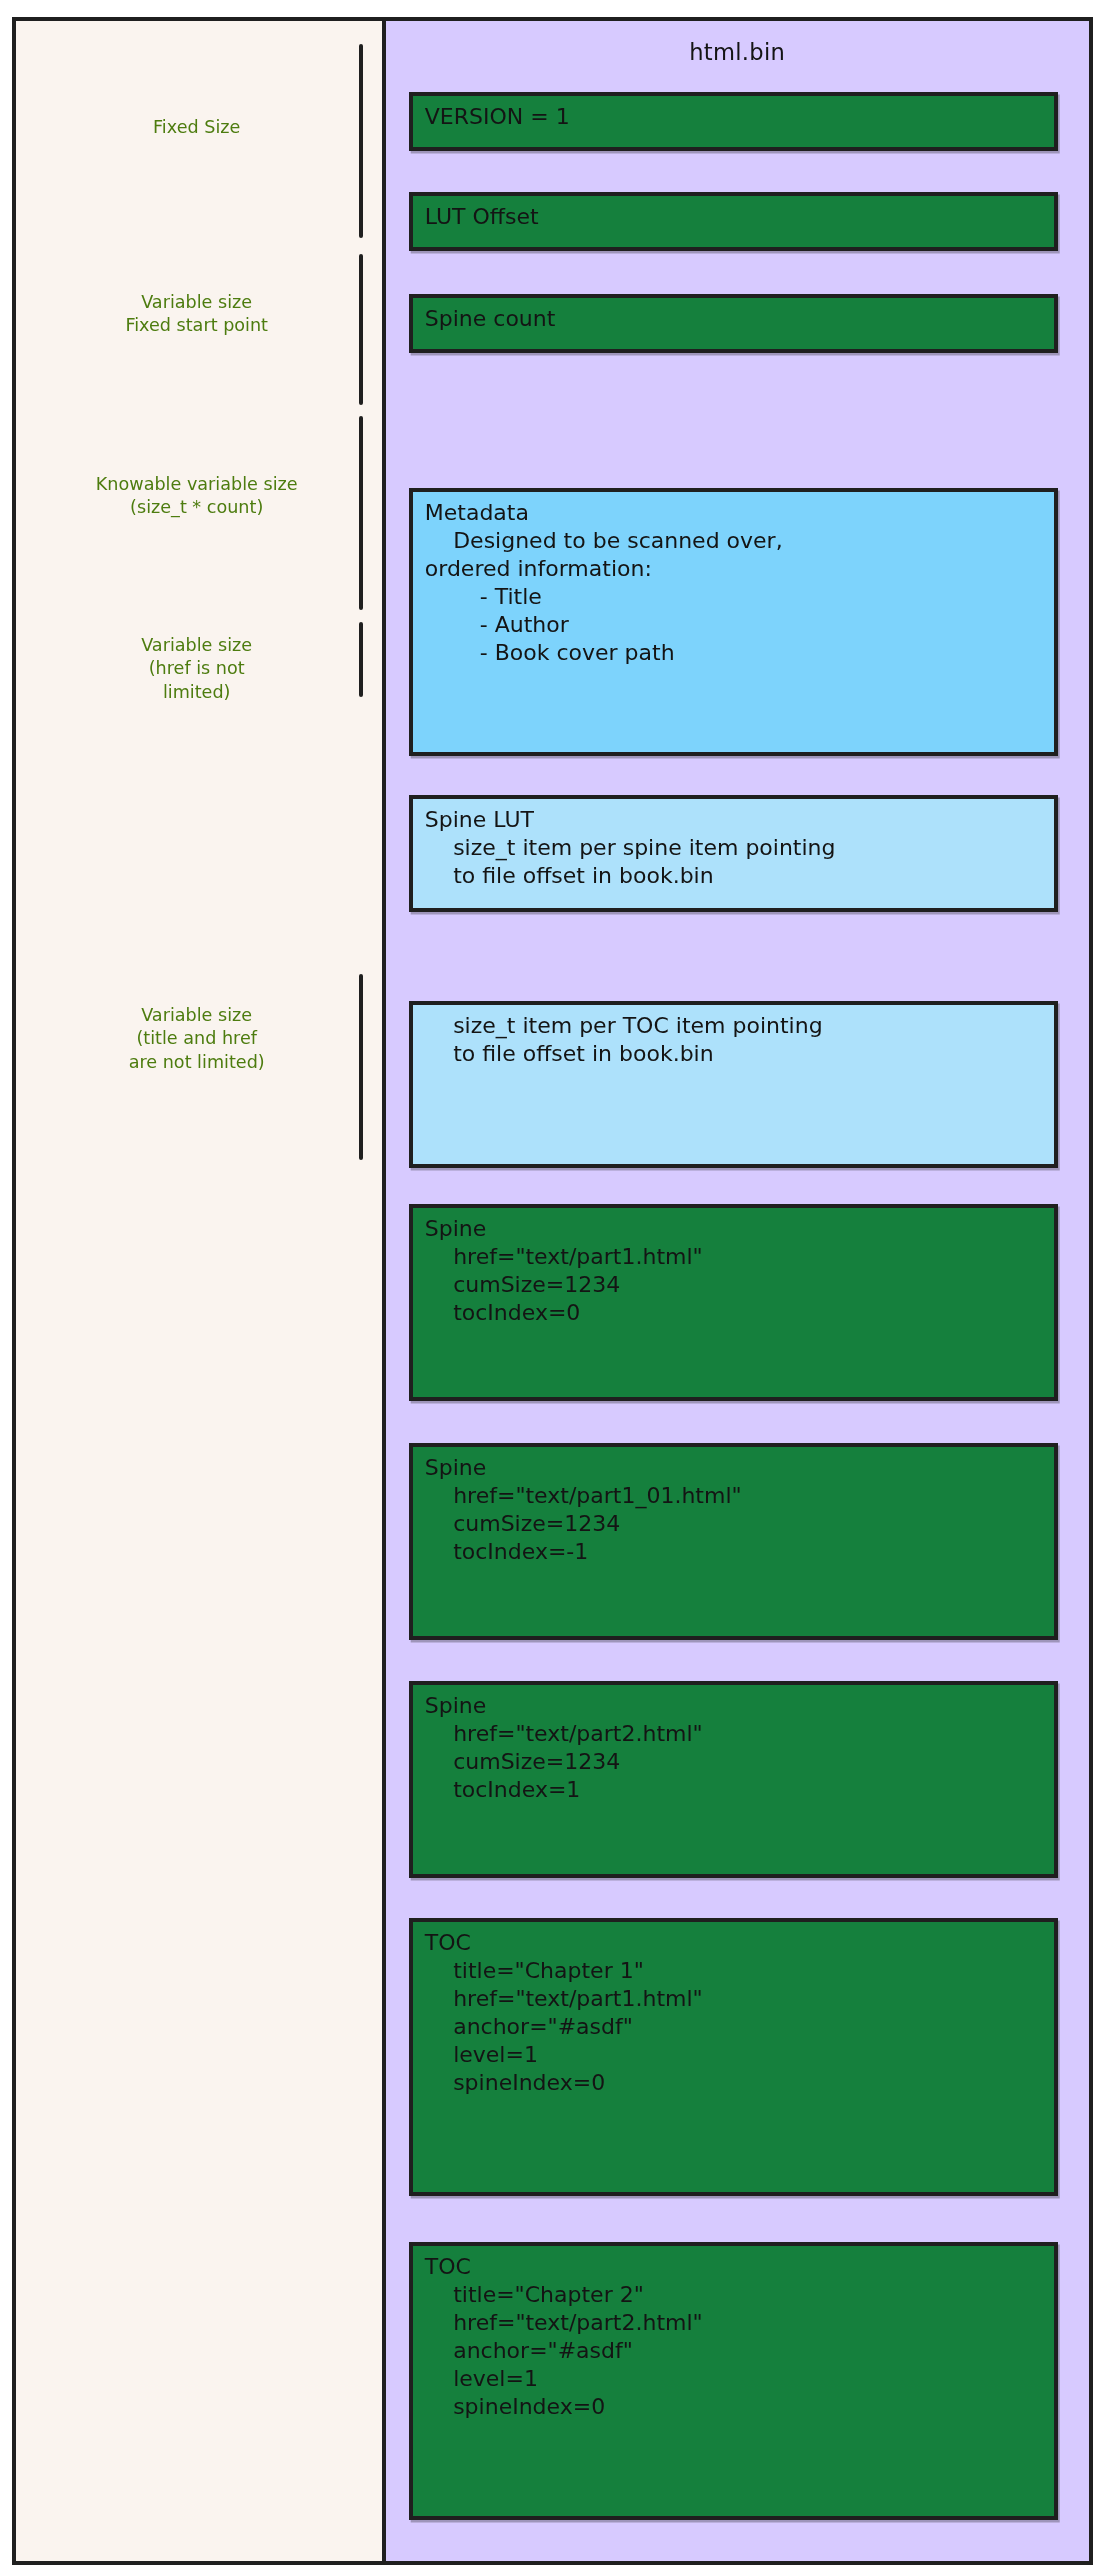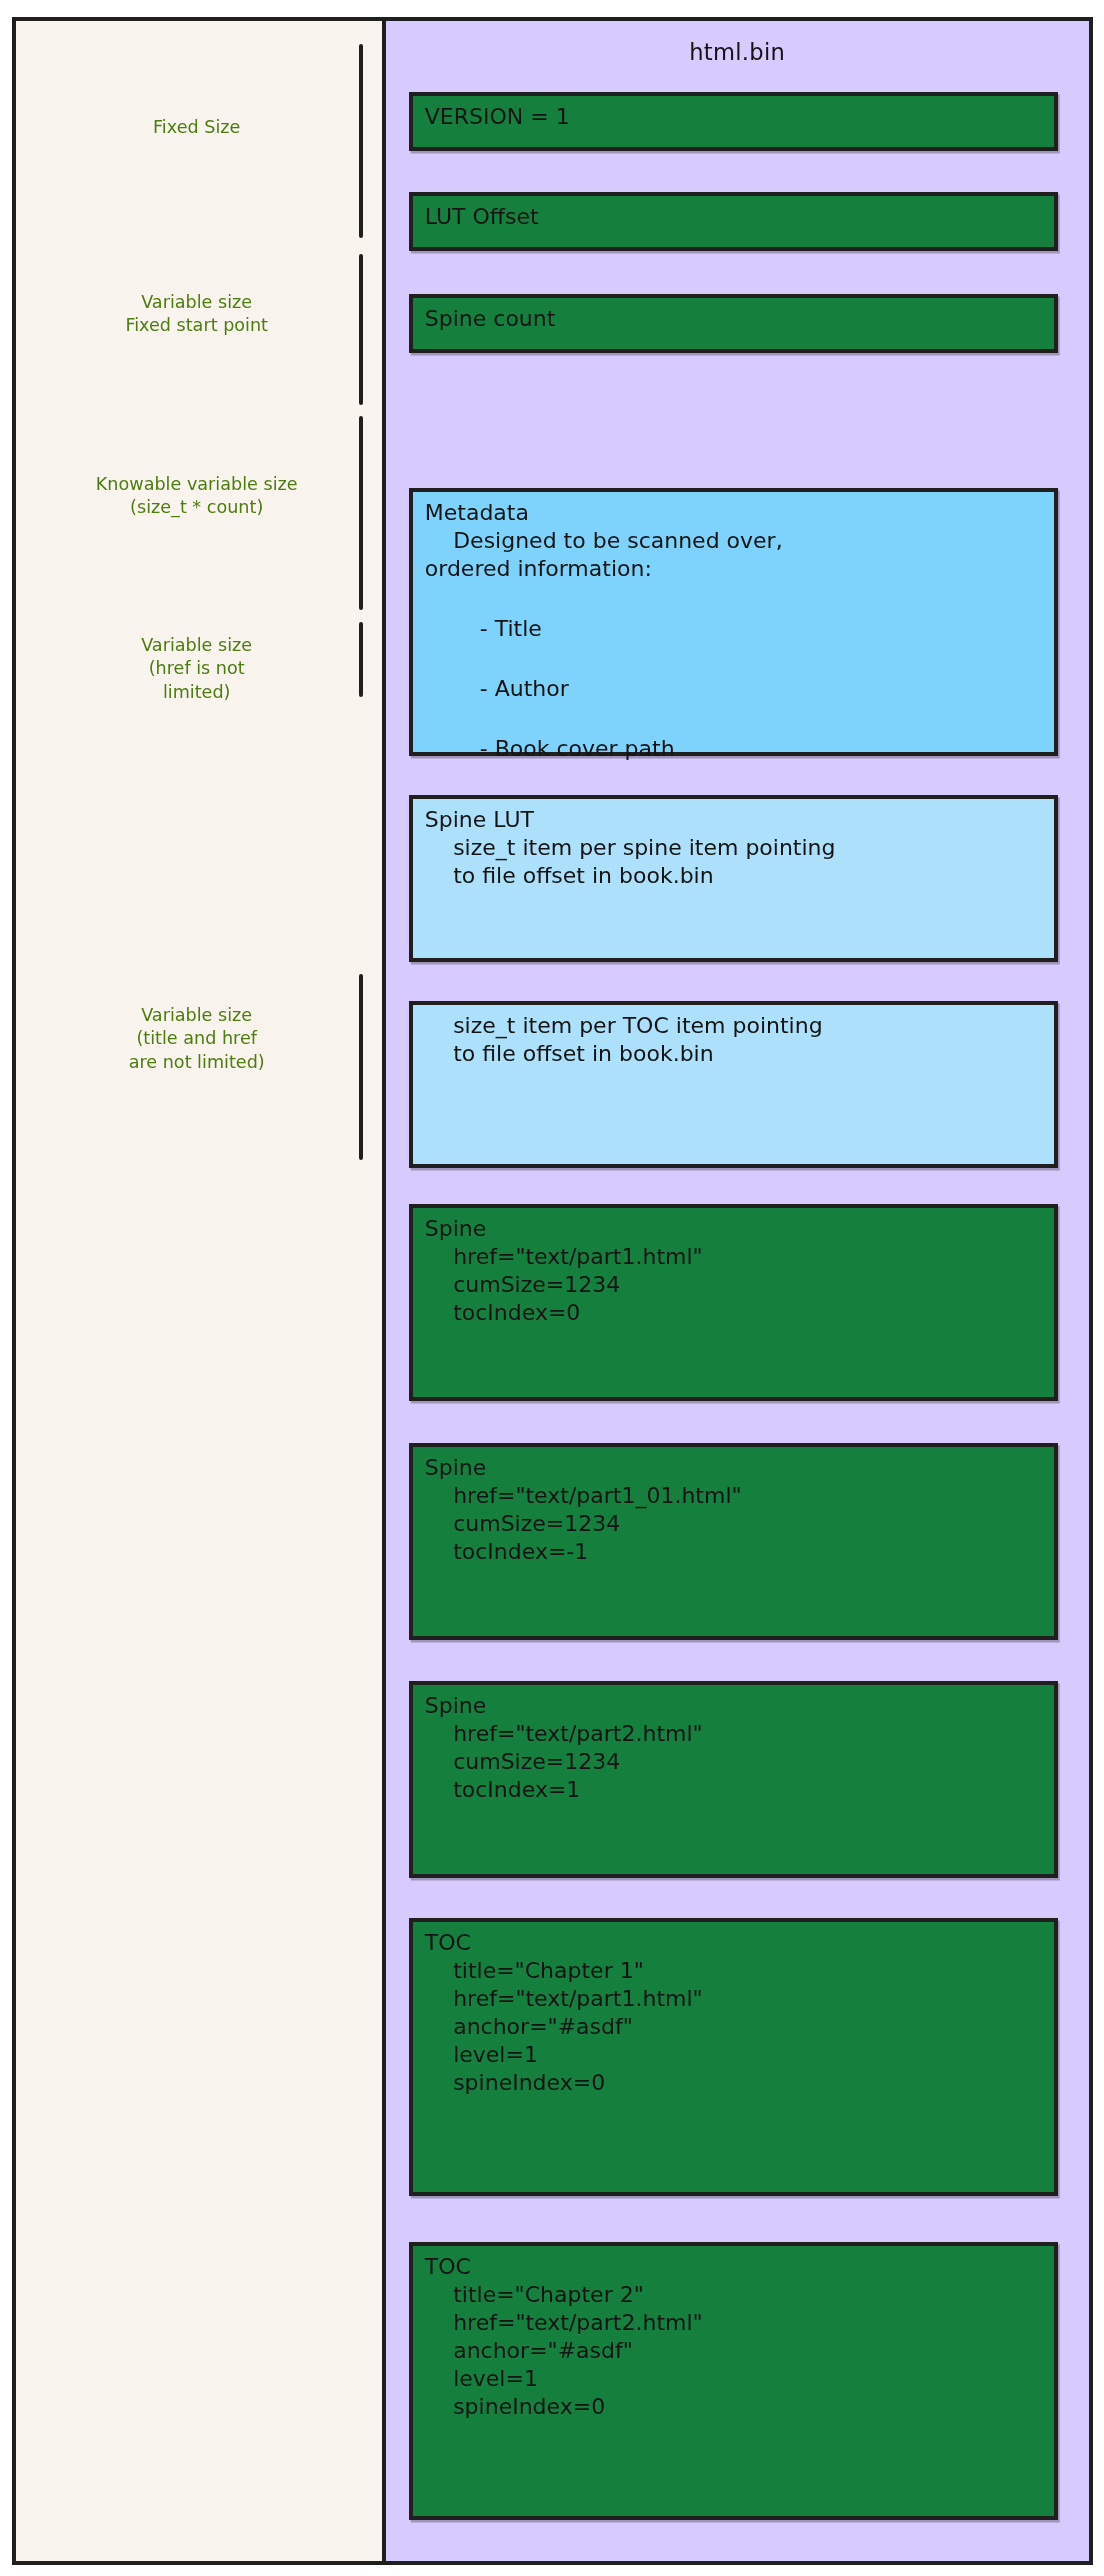--- a/index.html
+++ b/index.html
@@ -54,21 +54,21 @@
     box-sizing:border-box;
     border:4.2px solid #1f1f1f;
     padding:7.5px 11.7px 10px 11.7px;
     color:#141414;
     font-size:22px;
     line-height:1.27;
     box-shadow:1.7px 2.5px 0 rgba(25,25,25,.30);
   }
   .box .title-line{ display:block; }
   .box .sub{ display:block; padding-left:28.4px; }
-  .box .sub2{ display:block; padding-left:55px;margin-top:32px; }
+  .box .sub2{ display:block; padding-left:55px; }
   .green{ background:#15803d; }
   .yellow{ background:#7dd3fc; }
   .blue{  background:#ade1fb; }
 
   
   .lbl{
     position:absolute;
     right:47px;
     width:276px;
     text-align:center;
@@ -145,21 +145,21 @@
 
       <div class="box yellow" style="top:467px;height:268px;">
         <span class="title-line">Metadata</span>
         <span class="sub">Designed to be scanned over,</span>
         <span class="title-line" style="padding-left:0;">ordered information:</span>
         <span class="sub2">- Title</span>
         <span class="sub2">- Author</span>
         <span class="sub2">- Book cover path</span>
       </div>
 
-      <div class="box blue" style="top:774px;height:167px;">
+      <div class="box blue" style="top:774px;height:117px;">
         <span class="title-line">Spine LUT</span>
         <span class="sub">size_t item per spine item pointing</span>
         <span class="sub">to file offset in book.bin</span>
       </div>
 
       <div class="box blue" style="top:980px;height:167px;">
         <span class="sub">size_t item per TOC item pointing</span>
         <span class="sub">to file offset in book.bin</span>
       </div>
 

